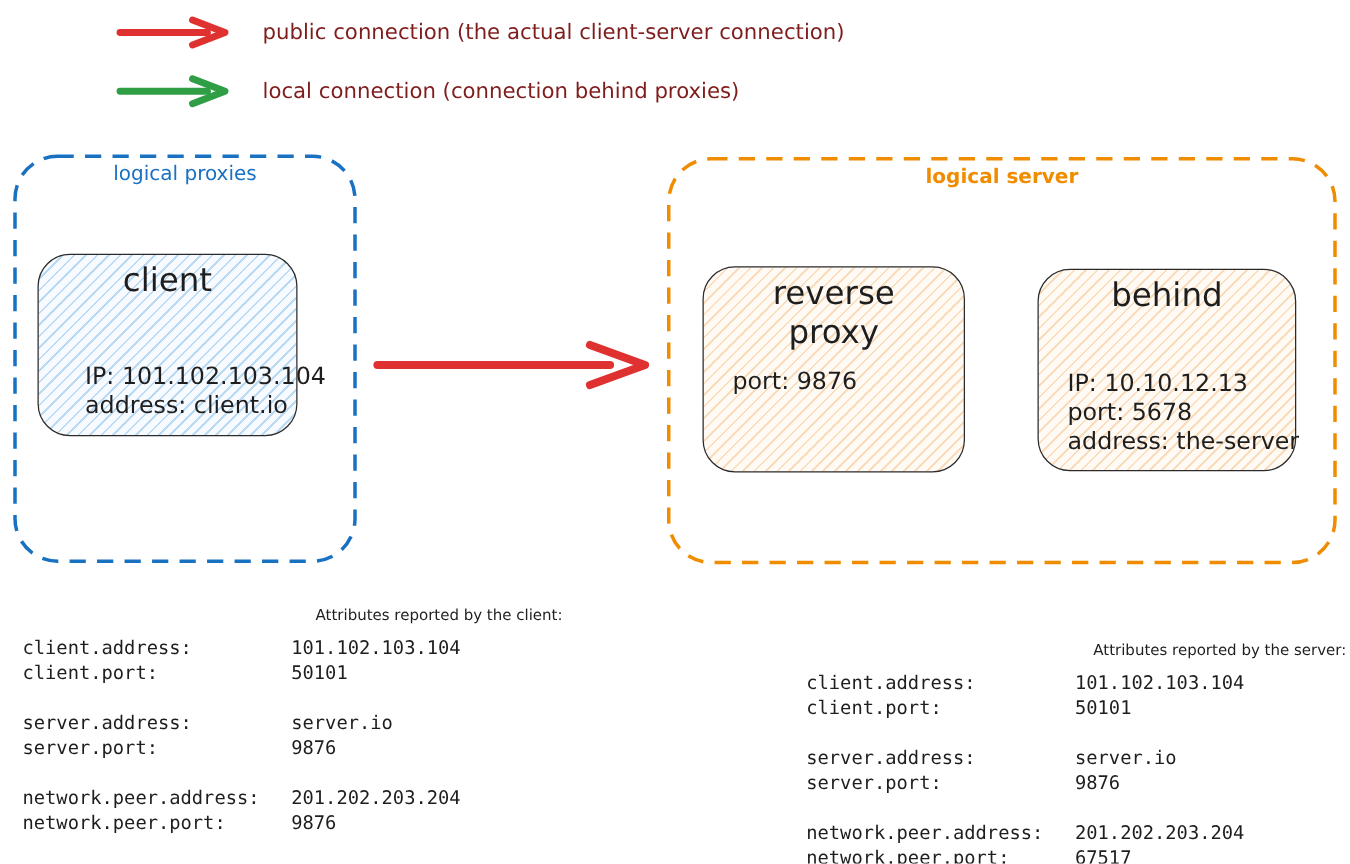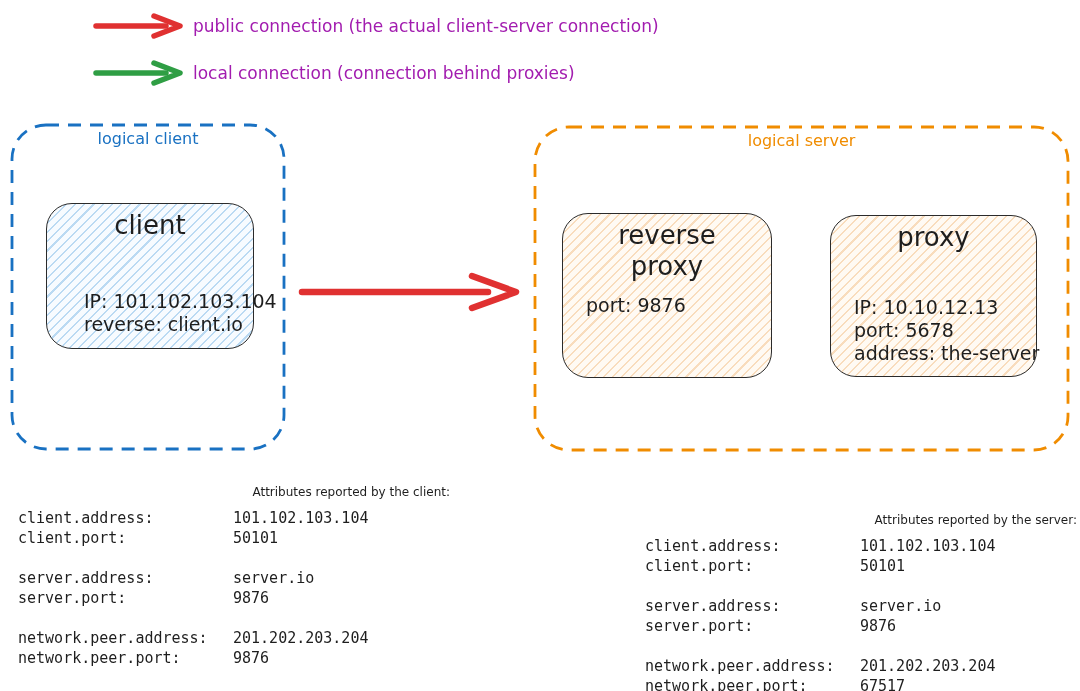--- a/index.html
+++ b/index.html
@@ -11,40 +11,40 @@
     background: #ffffff;
     font-family: "DejaVu Sans", "Liberation Sans", sans-serif;
     color: #1e1e1e;
     overflow: hidden;
   }
   .abs { position: absolute; }
 
   
   .legend-label {
     position: absolute;
-    left: 193px;
+    left: 210px;
     font-size: 17px;
     line-height: 24px;
-    color: #a21caf;
+    color: #7f1d1d;
     white-space: nowrap;
   }
   .legend-arrow { position: absolute; left: 92px; }
 
   
   .group { position: absolute; }
   .group-border { position: absolute; left: 0; top: 0; }
   .group-label {
     position: absolute;
     top: 6px; left: 0; right: 0;
     text-align: center;
     font-size: 16px;
     white-space: nowrap;
   }
   .group-label.blue  { color: #1971c2; }
-  .group-label.orange{ color: #f08c00; }
+  .group-label.orange{ color: #f08c00; font-weight: bold; }
 
   
   .node {
     position: absolute;
     border: 1.7px solid #2b2b2b;
     border-radius: 26px;
   }
   .node-blue {
     background:
       repeating-linear-gradient(135deg,
@@ -109,27 +109,27 @@
       <path d="M4 15 L74 15" fill="none" stroke-width="5.5" stroke-linecap="round" stroke="#2f9e44"></path>
       <path d="M62 5 L88 15 L62 25" fill="none" stroke-width="5.5" stroke-linecap="round" stroke-linejoin="round" stroke="#2f9e44"></path>
     </svg>
     <div class="legend-label" style="top:61px">local connection (connection behind proxies)</div>
   </div>
 
   <div class="group" style="left:10px; top:123px; width:276px; height:328px">
     <svg class="group-border" width="276" height="328" viewBox="0 0 276 328">
       <rect x="2" y="2" width="272" height="324" rx="34" fill="none" stroke-width="2.8" stroke-dasharray="13 9" stroke="#1971c2"></rect>
     </svg>
-    <div class="group-label blue">logical client</div>
-
-    <div class="node node-blue" style="left:36px; top:80px; width:208px; height:146px">
+    <div class="group-label blue">logical proxies</div>
+
+    <div class="node node-blue" style="left:20px; top:80px; width:208px; height:146px">
       <div class="node-title">client</div>
       <div class="node-details" style="left:37px; top:86px">
         <div>IP: 101.102.103.104</div>
-        <div>reverse: client.io</div>
+        <div>address: client.io</div>
       </div>
     </div>
   </div>
 
   <svg class="abs" style="left:296px; top:268px" width="228" height="48" viewBox="0 0 228 48">
     <path d="M6 24 L192 24" fill="none" stroke-width="6.5" stroke-linecap="round" stroke="#e03131"></path>
     <path d="M176 8 L220 24 L176 40" fill="none" stroke-width="6.5" stroke-linecap="round" stroke-linejoin="round" stroke="#e03131"></path>
   </svg>
 
   <div class="group" style="left:533px; top:125px; width:537px; height:327px">
@@ -139,21 +139,21 @@
     <div class="group-label orange">logical server</div>
 
     <div class="node node-orange" style="left:29px; top:88px; width:210px; height:165px">
       <div class="node-title narrow">reverse proxy</div>
       <div class="node-details" style="left:23px; top:80px">
         <div>port: 9876</div>
       </div>
     </div>
 
     <div class="node node-orange" style="left:297px; top:90px; width:207px; height:162px">
-      <div class="node-title">proxy</div>
+      <div class="node-title">behind</div>
       <div class="node-details" style="left:23px; top:80px">
         <div>IP: 10.10.12.13</div>
         <div>port: 5678</div>
         <div>address: the-server</div>
       </div>
     </div>
   </div>
 
   <div class="attrs" style="left:18px; top:479px">
     <div class="attrs-title">Attributes reported by the client:</div>

